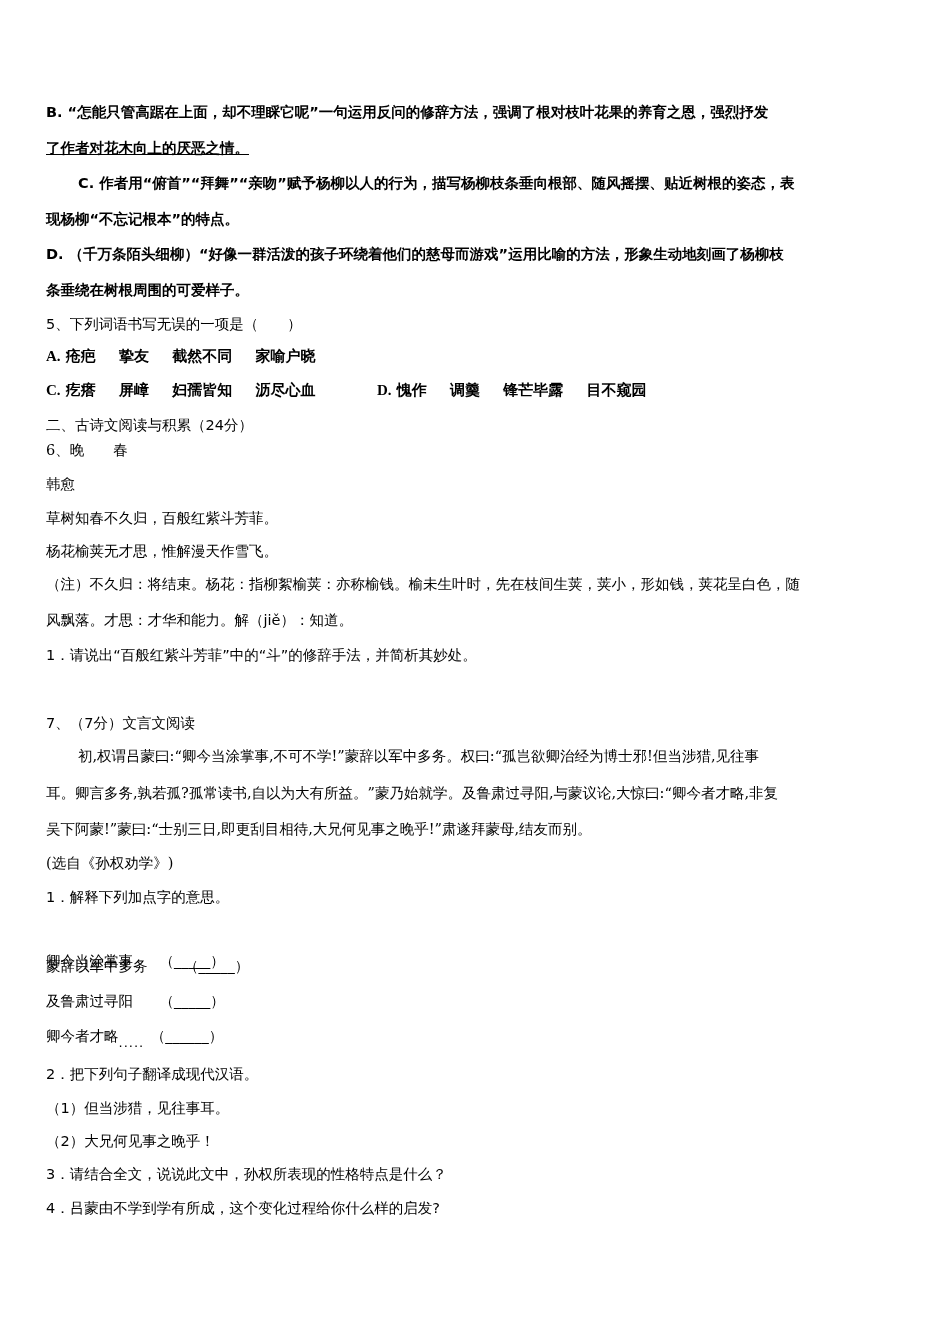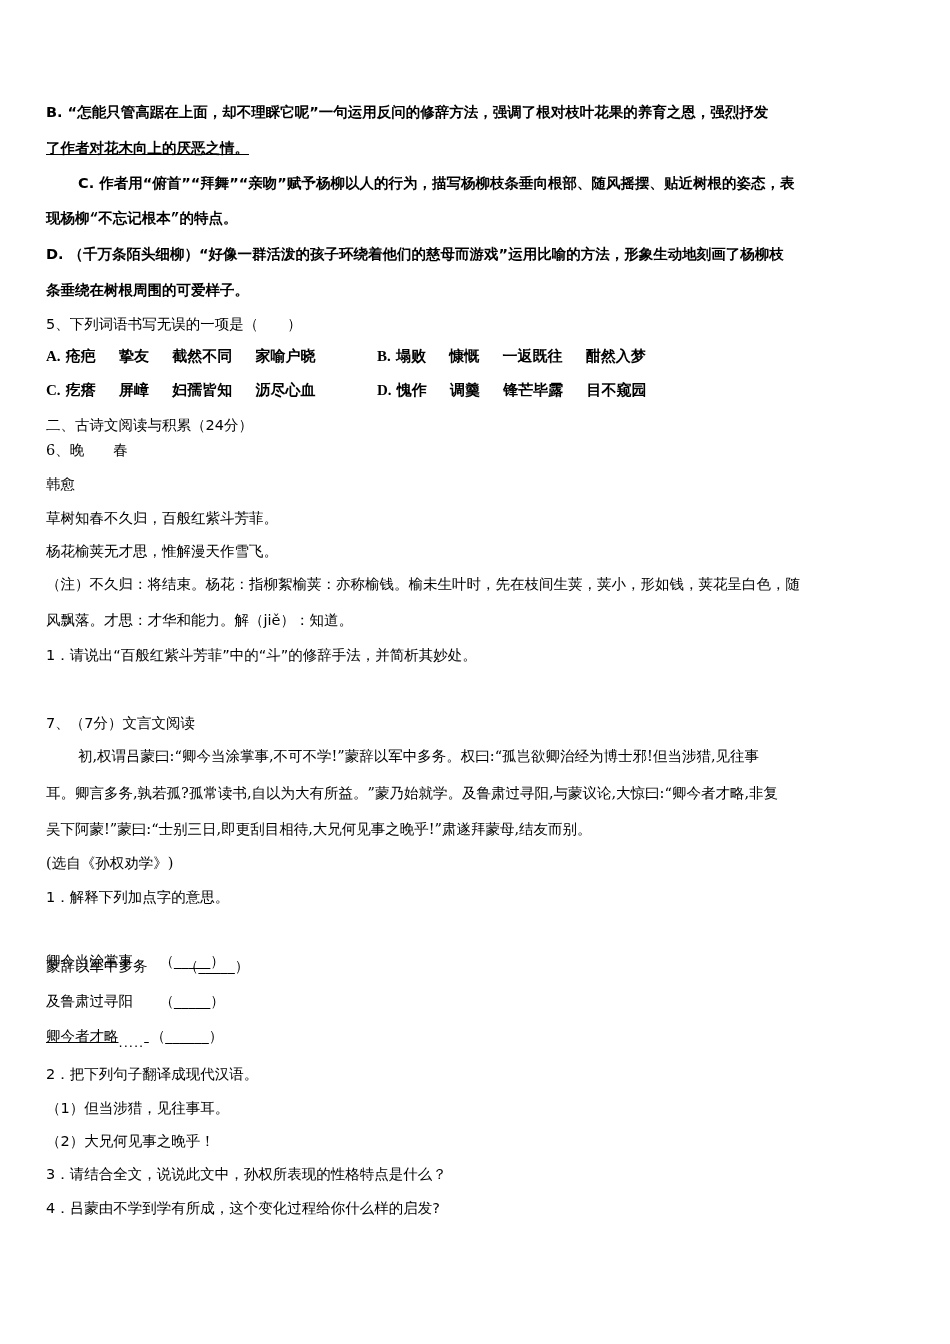--- a/index.html
+++ b/index.html
@@ -17,39 +17,32 @@
   .dots { display: inline-block; position: relative; top: 6px; letter-spacing: 1px; font-size: 13px; }
 </style>
 </head>
 <body>
 
 <div class="page">
 
   <div class="line bold" style="top:102px;">B. “怎能只管高踞在上面，却不理睬它呢”一句运用反问的修辞方法，强调了根对枝叶花果的养育之恩，强烈抒发</div>
   <div class="line bold" style="top:138px;text-decoration:underline;">了作者对花木向上的厌恶之情。</div>
   <div class="line bold" style="top:173px;margin-left:32px;">C. 作者用“俯首”“拜舞”“亲吻”赋予杨柳以人的行为，描写杨柳枝条垂向根部、随风摇摆、贴近树根的姿态，表</div>
-  <div class="line bold" style="top:209px;font-family:Liberation Mono, monospace;">现杨柳“不忘记根本”的特点。</div>
+  <div class="line bold" style="top:209px;">现杨柳“不忘记根本”的特点。</div>
   <div class="line bold" style="top:244px;">D. （千万条陌头细柳）“好像一群活泼的孩子环绕着他们的慈母而游戏”运用比喻的方法，形象生动地刻画了杨柳枝</div>
   <div class="line bold" style="top:280px;">条垂绕在树根周围的可爱样子。</div>
 
   <div class="line sans" style="top:314px;">5、下列词语书写无误的一项是（　　）</div>
 
   <div class="opt" style="left:46px; top:347px;">
     <span class="lbl">A.</span>
     <span class="w">疮疤</span>
     <span class="w">挚友</span>
     <span class="w">截然不同</span>
     <span class="w">家喻户晓</span>
-  </div>
-  <div class="opt" style="left:377px; top:347px;">
-    <span class="lbl">B.</span>
-    <span class="w">塌败</span>
-    <span class="w">慷慨</span>
-    <span class="w">一返既往</span>
-    <span class="w">酣然入梦</span>
   </div>
   <div class="opt" style="left:46px; top:381px;">
     <span class="lbl">C.</span>
     <span class="w">疙瘩</span>
     <span class="w">屏嶂</span>
     <span class="w">妇孺皆知</span>
     <span class="w">沥尽心血</span>
   </div>
   <div class="opt" style="left:377px; top:381px;">
     <span class="lbl">D.</span>
@@ -82,21 +75,21 @@
     <span class="blank" style="margin-left:22px;">（_____）</span>
   </div>
   <div class="line sans" style="top:956px;">
     <span>蒙辞以军中多务</span>
     <span class="blank" style="margin-left:32px;">（_____）</span>
   </div>
   <div class="line sans" style="top:991px;">
     <span>及鲁肃过寻阳</span>
     <span class="blank" style="margin-left:22px;">（_____）</span>
   </div>
-  <div class="line sans" style="top:1026px;text-decoration:underline;">
+  <div class="line sans" style="top:1026px;">
     <span>卿今者才略</span><span class="dots">.....</span>
     <span class="blank" style="margin-left:2px;">（______）</span>
   </div>
 
   <div class="line sans" style="top:1064px;">2．把下列句子翻译成现代汉语。</div>
   <div class="line sans" style="top:1098px;">（1）但当涉猎，见往事耳。</div>
   <div class="line sans" style="top:1131px;">（2）大兄何见事之晚乎！</div>
   <div class="line sans" style="top:1164px;">3．请结合全文，说说此文中，孙权所表现的性格特点是什么？</div>
   <div class="line sans" style="top:1198px;">4．吕蒙由不学到学有所成，这个变化过程给你什么样的启发?</div>
 

